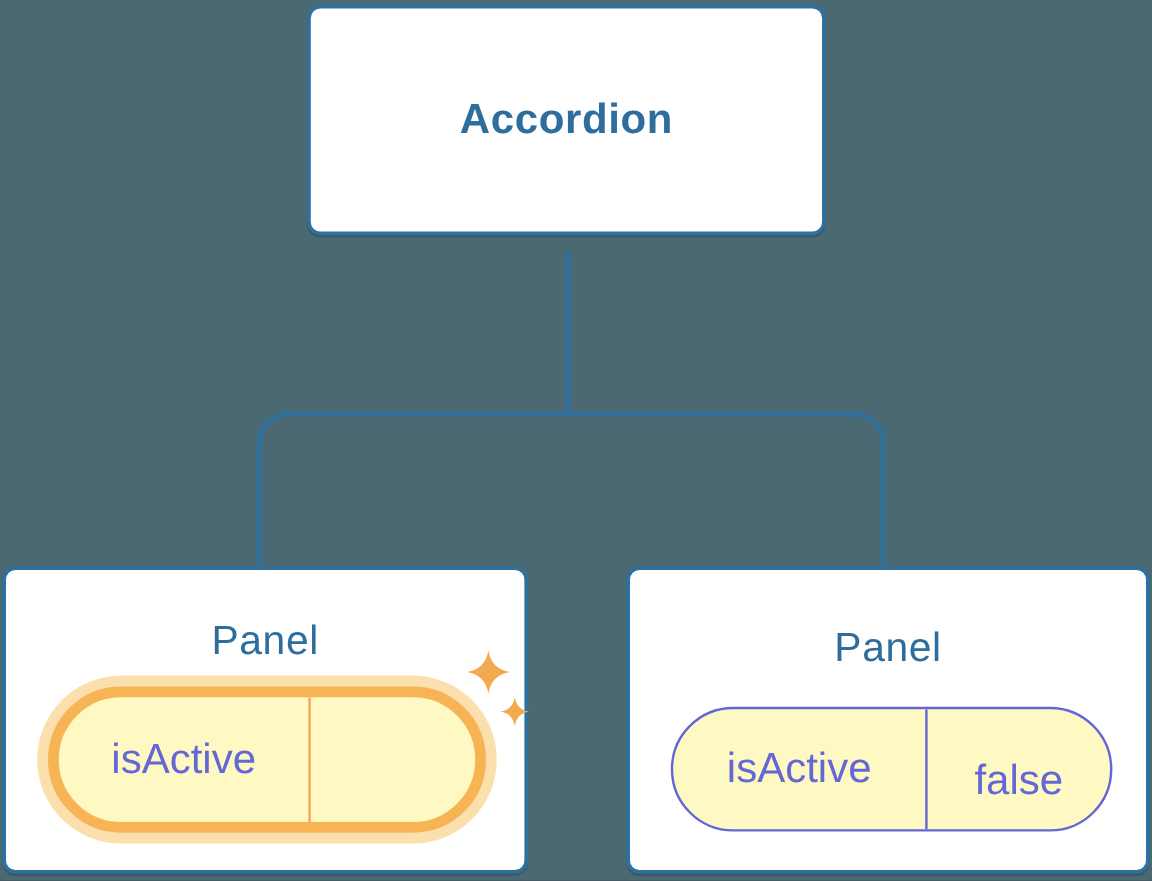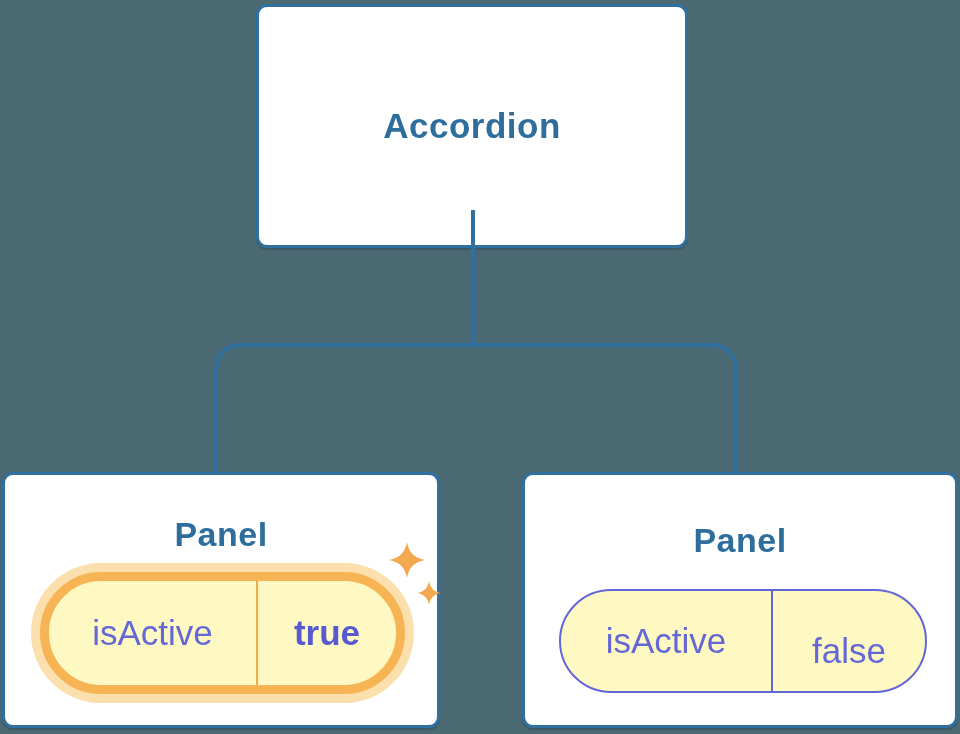--- a/index.html
+++ b/index.html
@@ -20,21 +20,21 @@
   .node {
     position: absolute;
     background: #ffffff;
     border: 3px solid #30709f;
     border-radius: 11px;
     box-sizing: border-box;
     box-shadow: 0 2px 0 rgba(20, 45, 70, 0.25);
   }
   .root-node {
     left: 256px; top: 4px;
-    width: 432px; height: 244px;
+    width: 432px; height: 192px;
     display: flex;
     align-items: center;
     justify-content: center;
   }
   .root-label {
     color: #2e6e9d;
     font-size: 35px;
     font-weight: 600;
     letter-spacing: 0.5px;
   }
@@ -65,21 +65,21 @@
   }
   .panel-left  { left: 2px; }
   .panel-right { left: 522px; width: 436px; }
 
   .panel-title {
     position: absolute;
     left: 0; right: 0;
     text-align: center;
     color: #2e6e9d;
     font-size: 34px;
-    font-weight: 700;
+    font-weight: 400;
     letter-spacing: 0.5px;
   }
   .panel-left  .panel-title { top: 40px; }
   .panel-right .panel-title { top: 46px; }
 
   
   .pill {
     position: absolute;
     box-sizing: border-box;
     background: #fef9c3;
@@ -140,21 +140,20 @@
 
   <div class="stem"></div>
   <div class="bracket"></div>
 
   <div class="node panel-node panel-left">
     <div class="panel-title">Panel</div>
 
     <div class="pill pill-highlighted">
       <div class="pill-cell cell-key">isActive</div>
       <div class="pill-divider"></div>
-      <div class="pill-cell cell-value value-active">true</div>
     </div>
 
     <svg class="sparkles" viewBox="0 0 56 68">
       <path fill="#f3a94f" transform="translate(2,1) scale(1.5)" d="M12 0 C13.3 7.1 16.9 10.7 24 12 C16.9 13.3 13.3 16.9 12 24 C10.7 16.9 7.1 13.3 0 12 C7.1 10.7 10.7 7.1 12 0 Z"></path>
       <path fill="#f3a94f" transform="translate(30,40)" d="M12 0 C13.3 7.1 16.9 10.7 24 12 C16.9 13.3 13.3 16.9 12 24 C10.7 16.9 7.1 13.3 0 12 C7.1 10.7 10.7 7.1 12 0 Z"></path>
     </svg>
   </div>
 
   <div class="node panel-node panel-right">
     <div class="panel-title">Panel</div>

